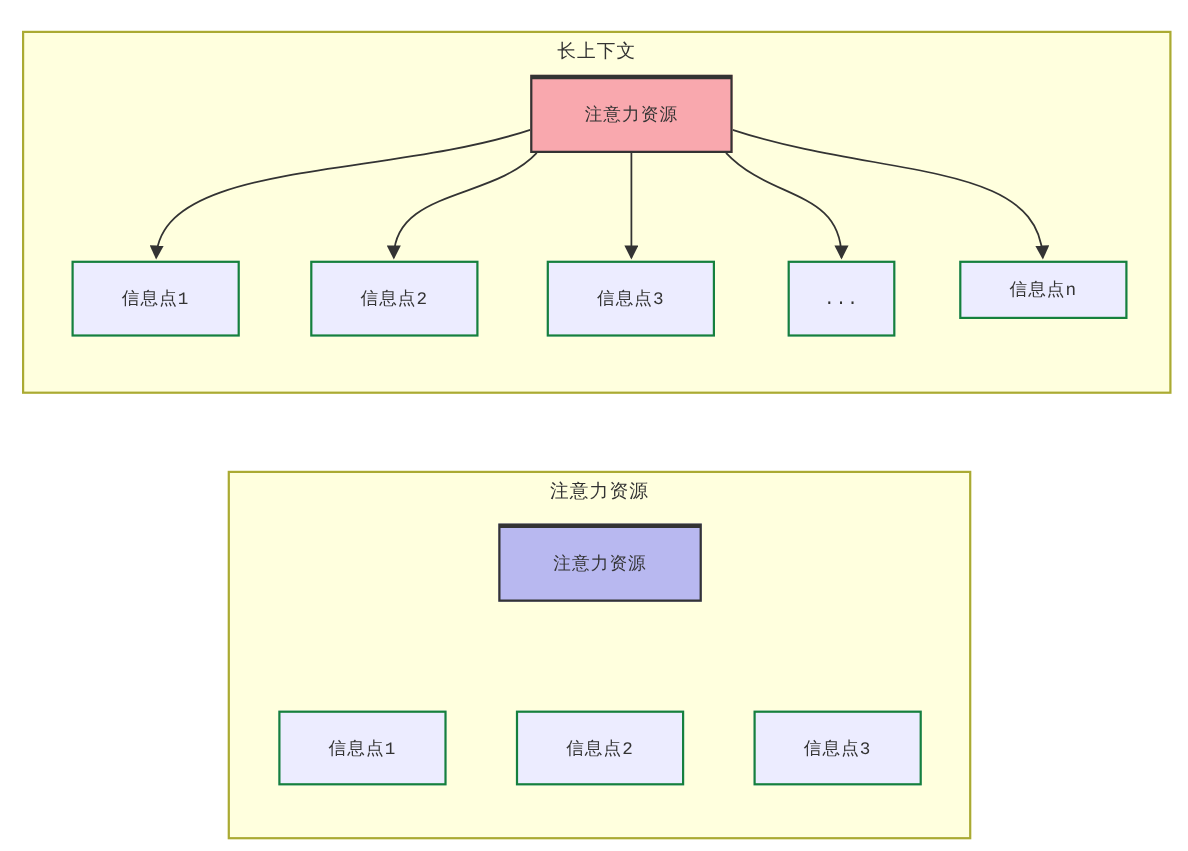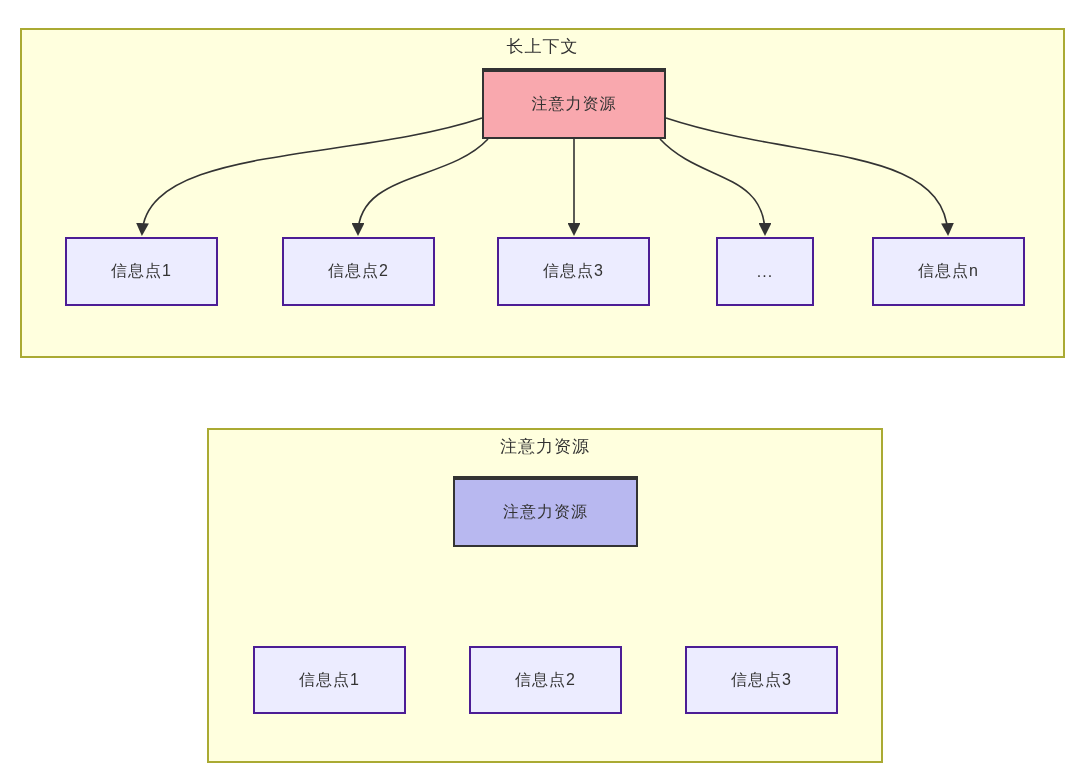--- a/index.html
+++ b/index.html
@@ -43,21 +43,22 @@
     letter-spacing: 1px;
   }
   .attention-node {
     border: 2px solid #333333;
     border-top-width: 4px;
   }
   .attention-long { background: #f9a8ae; }
   .attention-short { background: #b8b8f0; }
   .info-node {
     background: #ececff;
-    border: 2px solid #4c1d95;
+    border: 2px solid #15803d;
+    font-family: Liberation Mono, monospace;
   }
   svg.arrow-layer {
     position: absolute;
     left: 0;
     top: 0;
     pointer-events: none;
   }
   svg.arrow-layer path {
     fill: none;
     stroke: #333333;
@@ -101,21 +102,21 @@
   </div>
   <div class="node info-node" style="left:282px; top:237px; width:153px; height:69px;">
     <span>信息点2</span>
   </div>
   <div class="node info-node" style="left:497px; top:237px; width:153px; height:69px;">
     <span>信息点3</span>
   </div>
   <div class="node info-node" style="left:716px; top:237px; width:98px; height:69px;">
     <span>...</span>
   </div>
-  <div class="node info-node" style="left:872px; top:237px; width:153px; height:69px;text-align:right;">
+  <div class="node info-node" style="left:872px; top:237px; width:153px; height:53px;text-align:right;">
     <span>信息点n</span>
   </div>
 
   <div class="panel" style="left:207px; top:428px; width:676px; height:335px;"></div>
   <div class="panel-title" style="left:207px; top:435px; width:676px;">注意力资源</div>
 
   <div class="node attention-node attention-short" style="left:453px; top:476px; width:185px; height:71px;">
     <span>注意力资源</span>
   </div>
 

